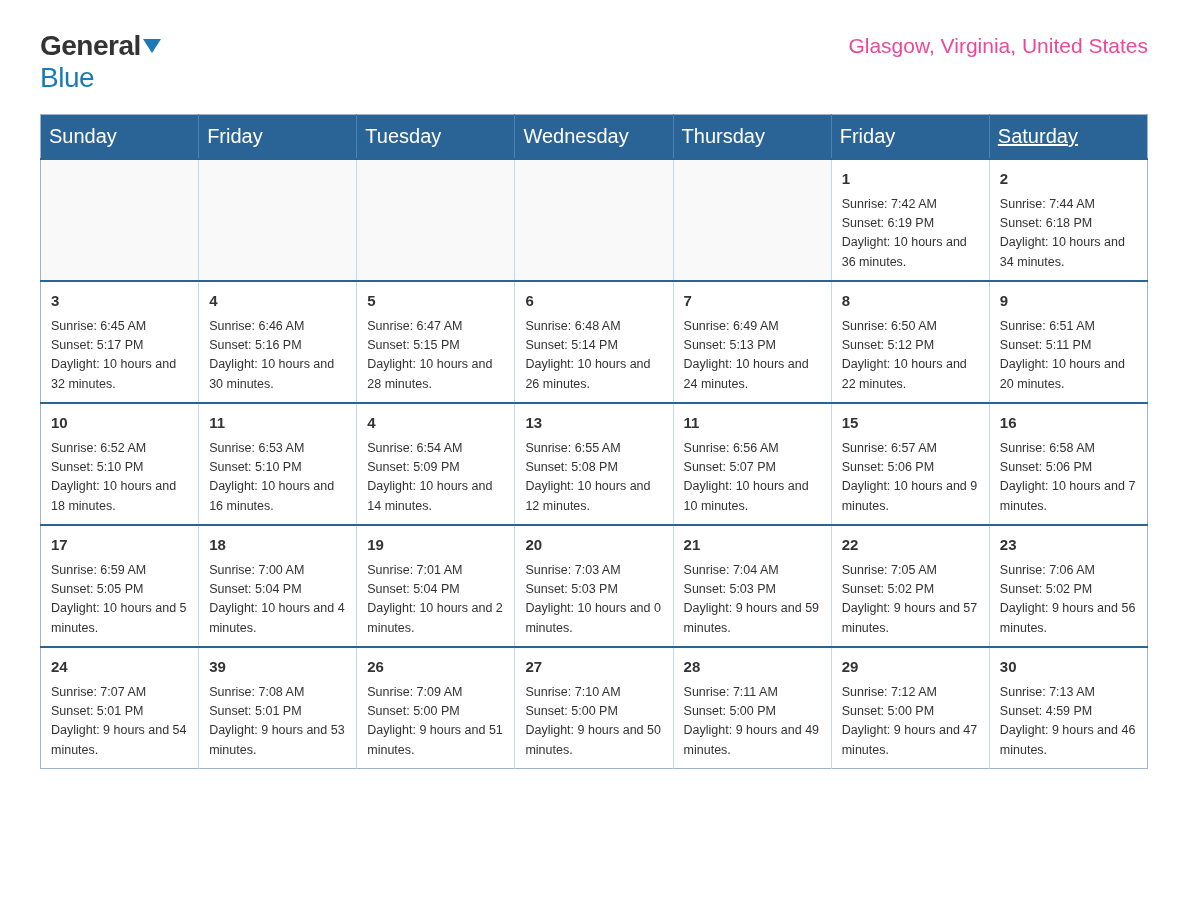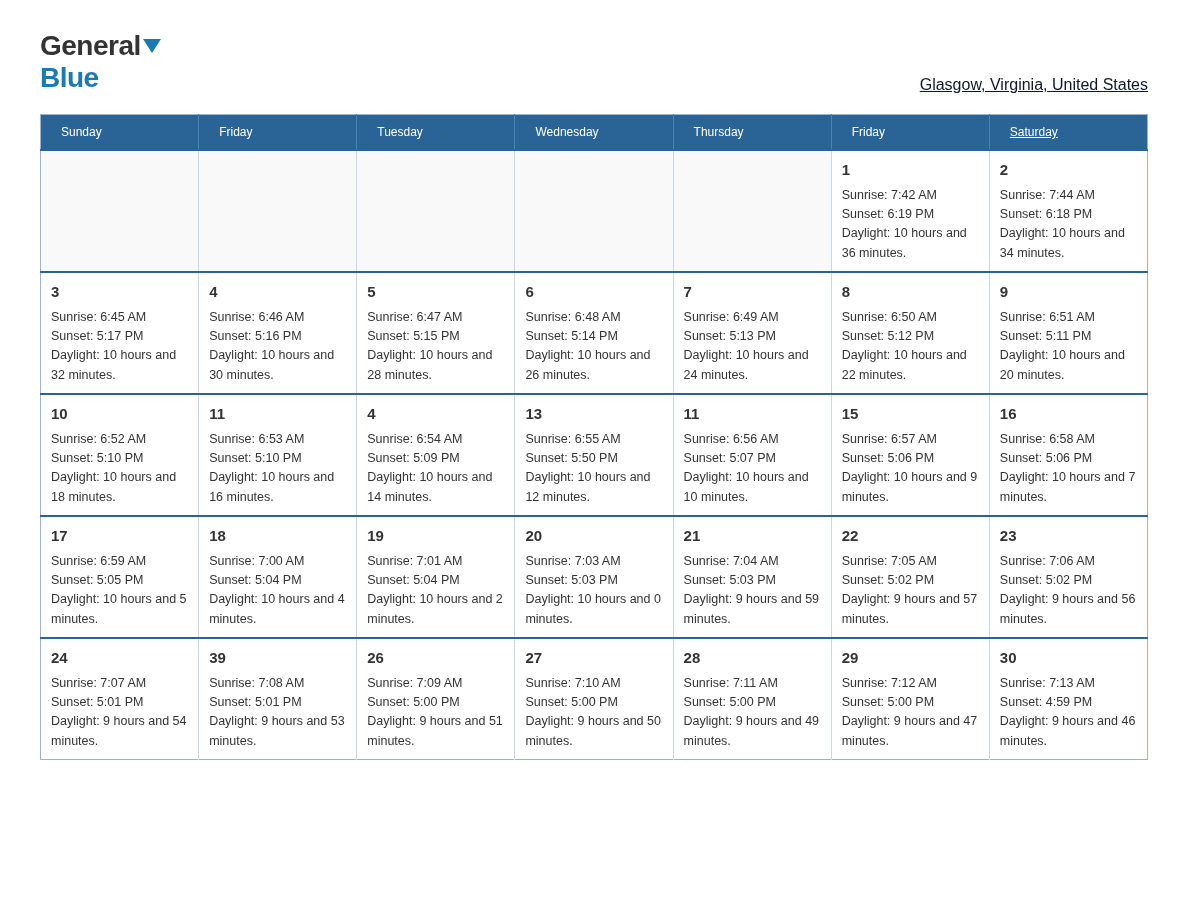--- a/index.html
+++ b/index.html
@@ -6,37 +6,37 @@
     body {
       font-family: Arial, sans-serif;
       background: #ffffff;
       padding: 30px 40px;
       width: 1188px;
       min-height: 918px;
     }
     .header {
       display: flex;
       justify-content: space-between;
-      align-items: flex-end;
+      align-items: flex-start;
       margin-bottom: 20px;
     }
     .logo {
       display: flex;
       flex-direction: column;
       align-items: flex-start;
     }
     .logo-text-general {
       font-size: 28px;
       font-weight: bold;
       color: #333;
       letter-spacing: -0.5px;
     }
     .logo-text-blue {
       font-size: 28px;
-      font-weight: bold;
+      font-weight: normal;
       color: #1a7ab5;
       letter-spacing: -0.5px;
     }
     .logo-icon {
       display: inline-block;
       width: 0;
       height: 0;
       border-left: 9px solid transparent;
       border-right: 9px solid transparent;
       border-bottom: 14px solid #1a7ab5;
@@ -51,35 +51,34 @@
     .title-block {
       text-align: right;
     }
     .calendar-title {
       font-size: 52px;
       font-weight: normal;
       color: #222;
       line-height: 1.1;
     }
     .calendar-subtitle {
-      font-size: 16px;
-      color: #0f172a;
+      font-size: 21px;
+      color: #ec4899;
       margin-top: 4px;
-      text-decoration: underline;
     }
     .calendar {
       width: 100%;
       border-collapse: collapse;
       border: 1px solid #9cb3c9;
     }
     .calendar thead tr th {
       background-color: #2a6496;
       color: #ffffff;
-      padding: 10px 20px;
-      font-size: 12px;
+      padding: 10px 8px;
+      font-size: 20px;
       font-weight: normal;
       text-align: left;
       border-right: 1px solid #4a84b6;
     }
     .calendar thead tr th:last-child {
       border-right: none;
       text-decoration: underline;
     }
     .calendar tbody tr td {
       vertical-align: top;
@@ -217,21 +216,21 @@
         </td>
         <td>
           <span class="day-number">4</span>
           <div class="day-info">Sunrise: 6:54 AM
 Sunset: 5:09 PM
 Daylight: 10 hours and 14 minutes.</div>
         </td>
         <td>
           <span class="day-number">13</span>
           <div class="day-info">Sunrise: 6:55 AM
-Sunset: 5:50 PM
+Sunset: 5:08 PM
 Daylight: 10 hours and 12 minutes.</div>
         </td>
         <td>
           <span class="day-number">11</span>
           <div class="day-info">Sunrise: 6:56 AM
 Sunset: 5:07 PM
 Daylight: 10 hours and 10 minutes.</div>
         </td>
         <td>
           <span class="day-number">15</span>

